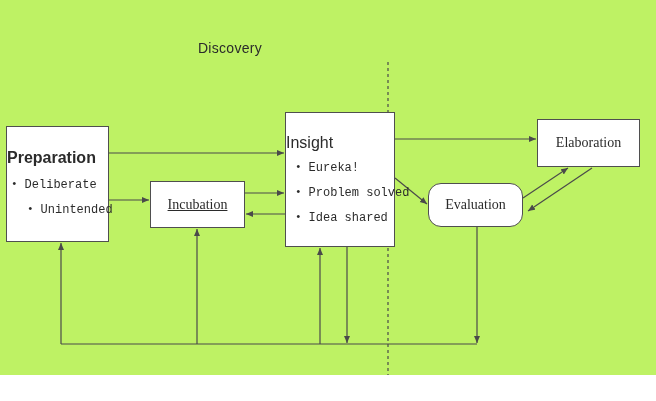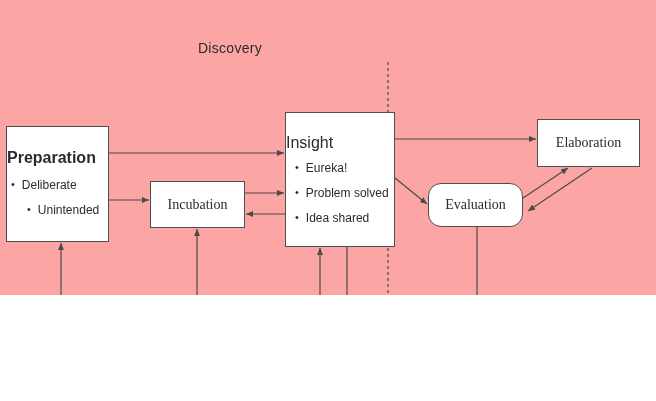--- a/index.html
+++ b/index.html
@@ -3,22 +3,22 @@
 <meta charset="utf-8">
 <style>
   html, body {
     margin: 0;
     padding: 0;
     background: #ffffff;
   }
   #canvas {
     position: relative;
     width: 656px;
-    height: 295px;
-    background: #fca5a5;
+    height: 375px;
+    background: #bef264;
     font-family: "Liberation Sans", sans-serif;
     color: #2b2b2b;
     overflow: hidden;
   }
   #arrow-layer {
     position: absolute;
     left: 0; top: 0;
     width: 656px; height: 401px;
     z-index: 1;
   }
@@ -51,20 +51,21 @@
     justify-content: center;
     font-family: "Liberation Serif", serif;
     font-size: 14px;
     color: #2b2b2b;
   }
   .bullet-row {
     position: absolute;
     font-size: 12px;
     color: #2b2b2b;
     white-space: nowrap;
+    font-family: Liberation Mono, monospace;
   }
   .bullet-dot {
     display: inline-block;
     font-size: 11px;
     margin-right: 7px;
     transform: translateY(-1px);
   }
 </style>
 </head>
 <body>
@@ -116,21 +117,21 @@
   <div class="box" style="left:6px; top:126px; width:103px; height:116px;">
     <div class="box-title-sans" style="top:22px;font-weight:bold;">Preparation</div>
     <div class="bullet-row" style="left:4px; top:51px;">
       <span class="bullet-dot">•</span><span>Deliberate</span>
     </div>
     <div class="bullet-row" style="left:20px; top:76px;">
       <span class="bullet-dot">•</span><span>Unintended</span>
     </div>
   </div>
 
-  <div class="box serif-center" style="left:150px; top:181px; width:95px; height:47px;">
+  <div class="box serif-center" style="left:150px; top:181px; width:95px; height:47px;text-decoration:underline;">
     <span>Incubation</span>
   </div>
 
   <div class="box" style="left:285px; top:112px; width:110px; height:135px;">
     <div class="box-title-sans" style="top:21px;">Insight</div>
     <div class="bullet-row" style="left:9px; top:48px;">
       <span class="bullet-dot">•</span><span>Eureka!</span>
     </div>
     <div class="bullet-row" style="left:9px; top:73px;">
       <span class="bullet-dot">•</span><span>Problem solved</span>

